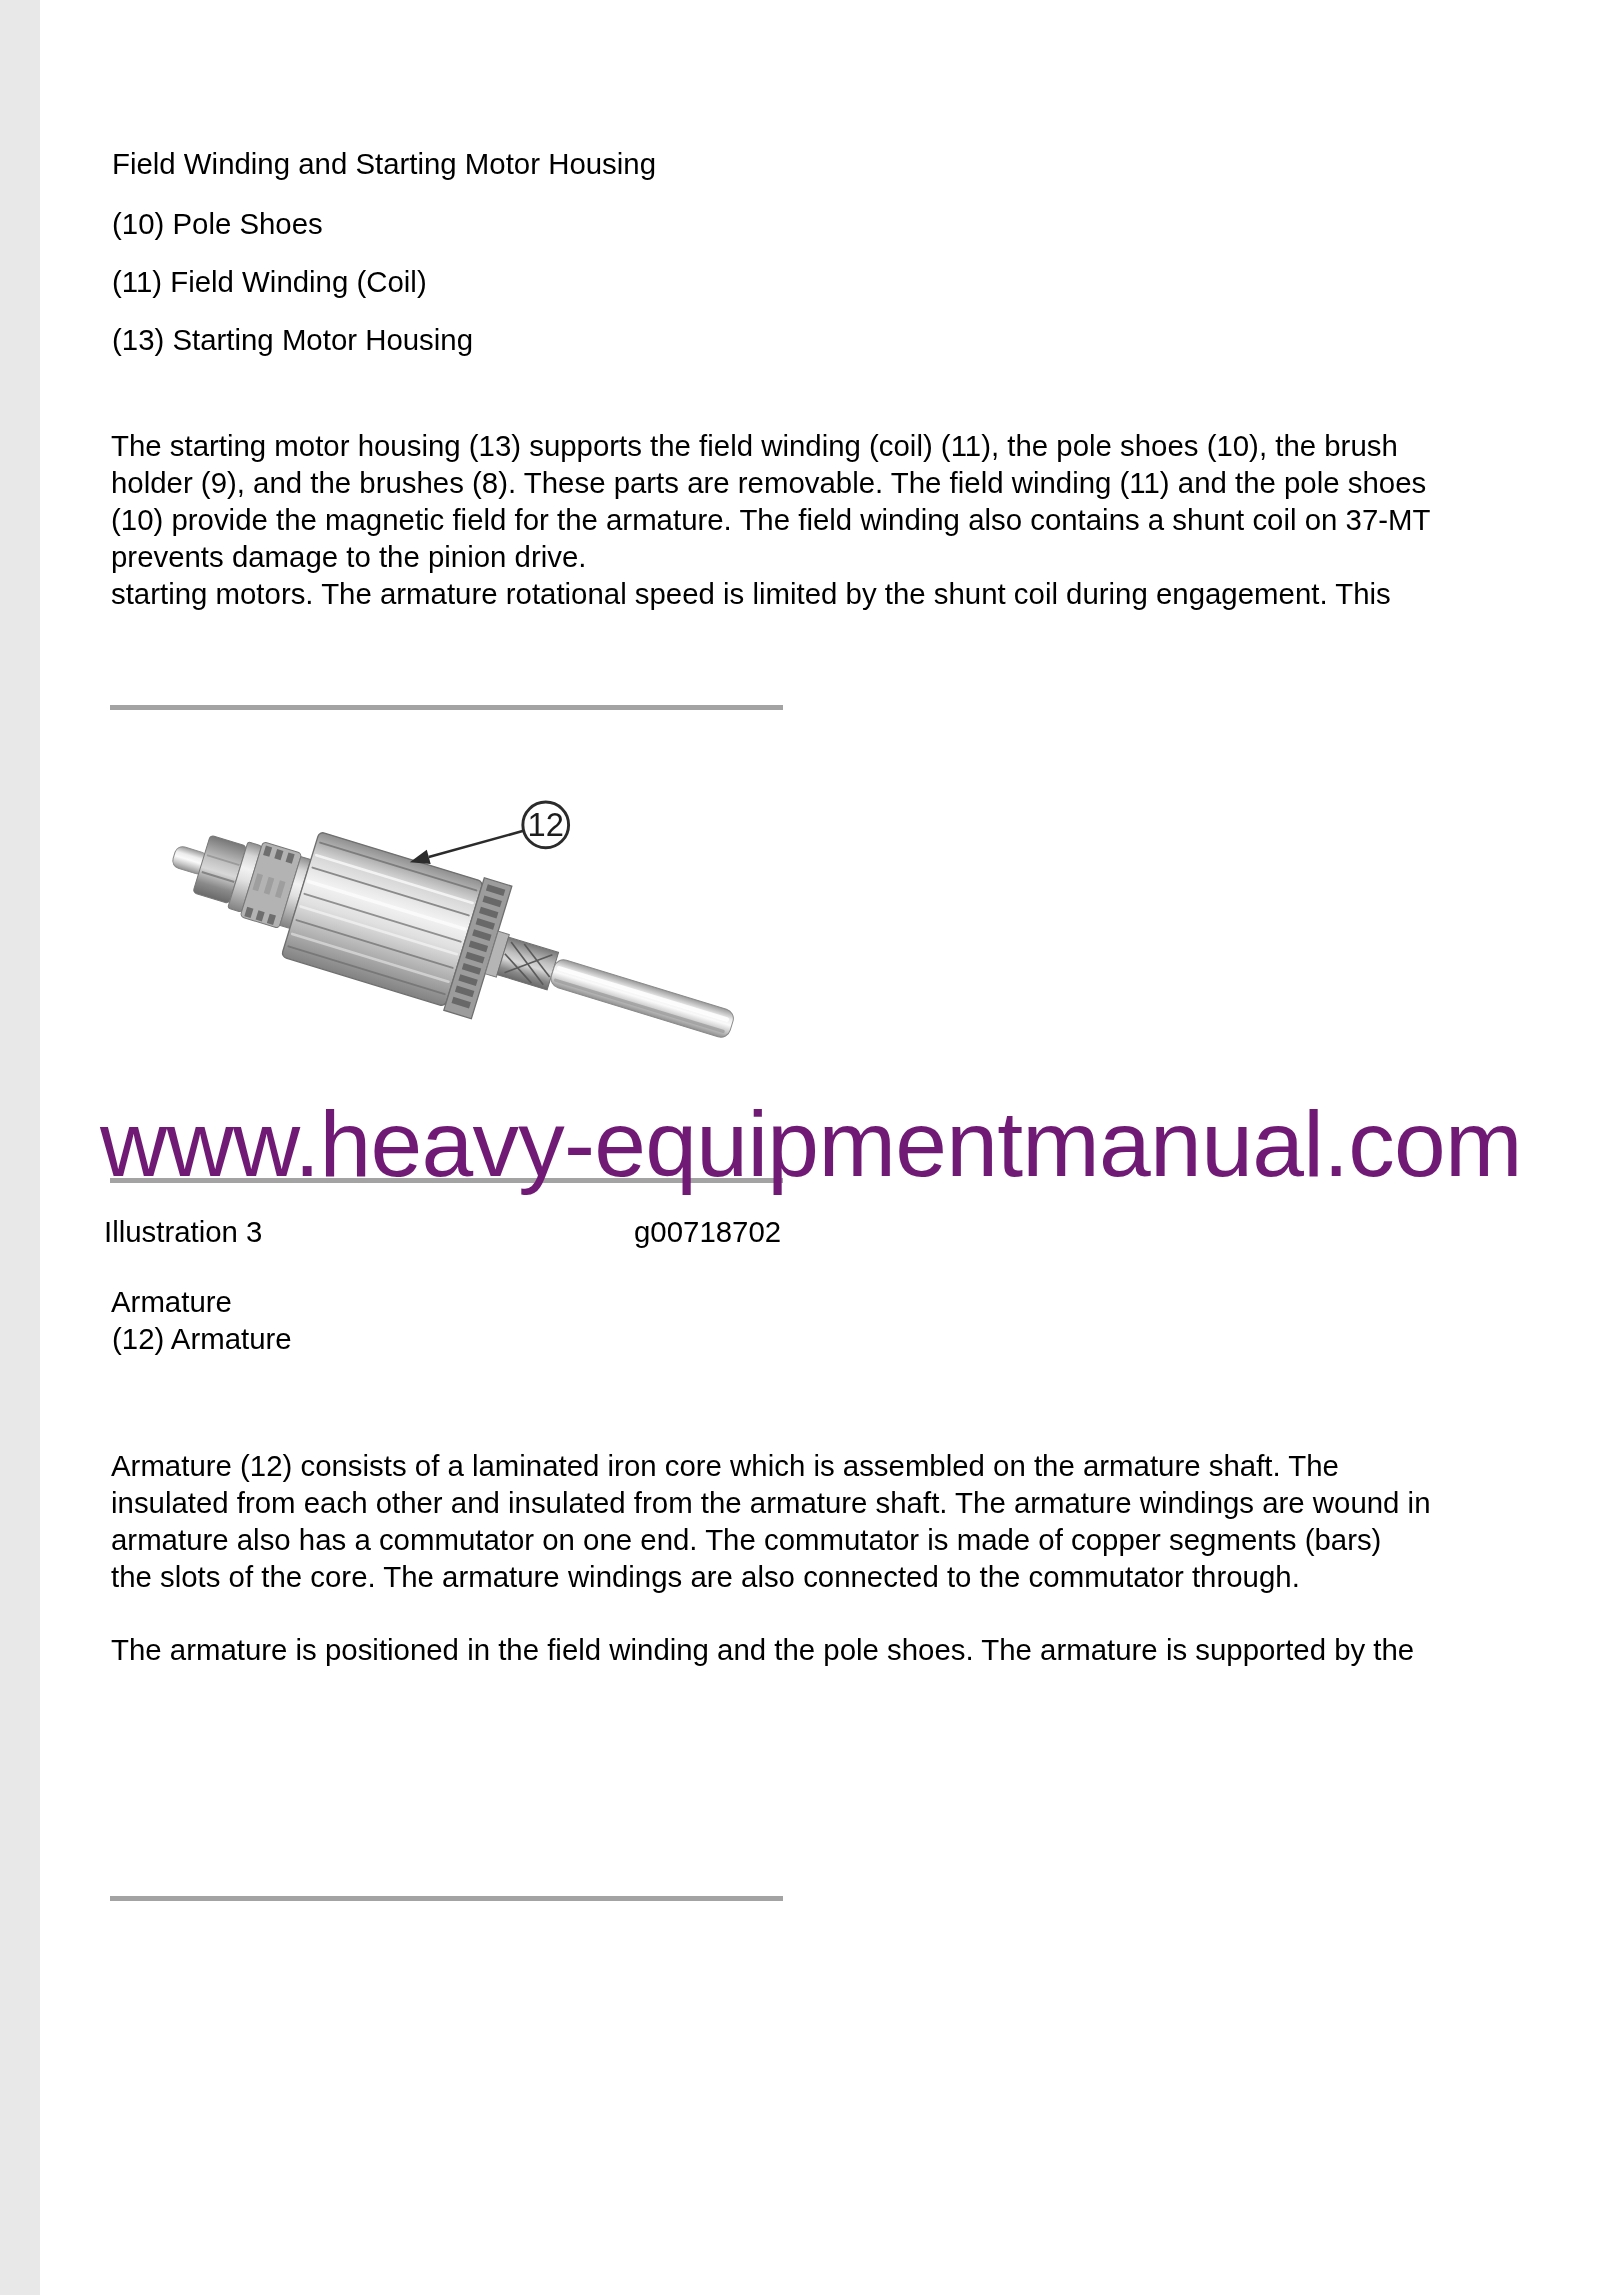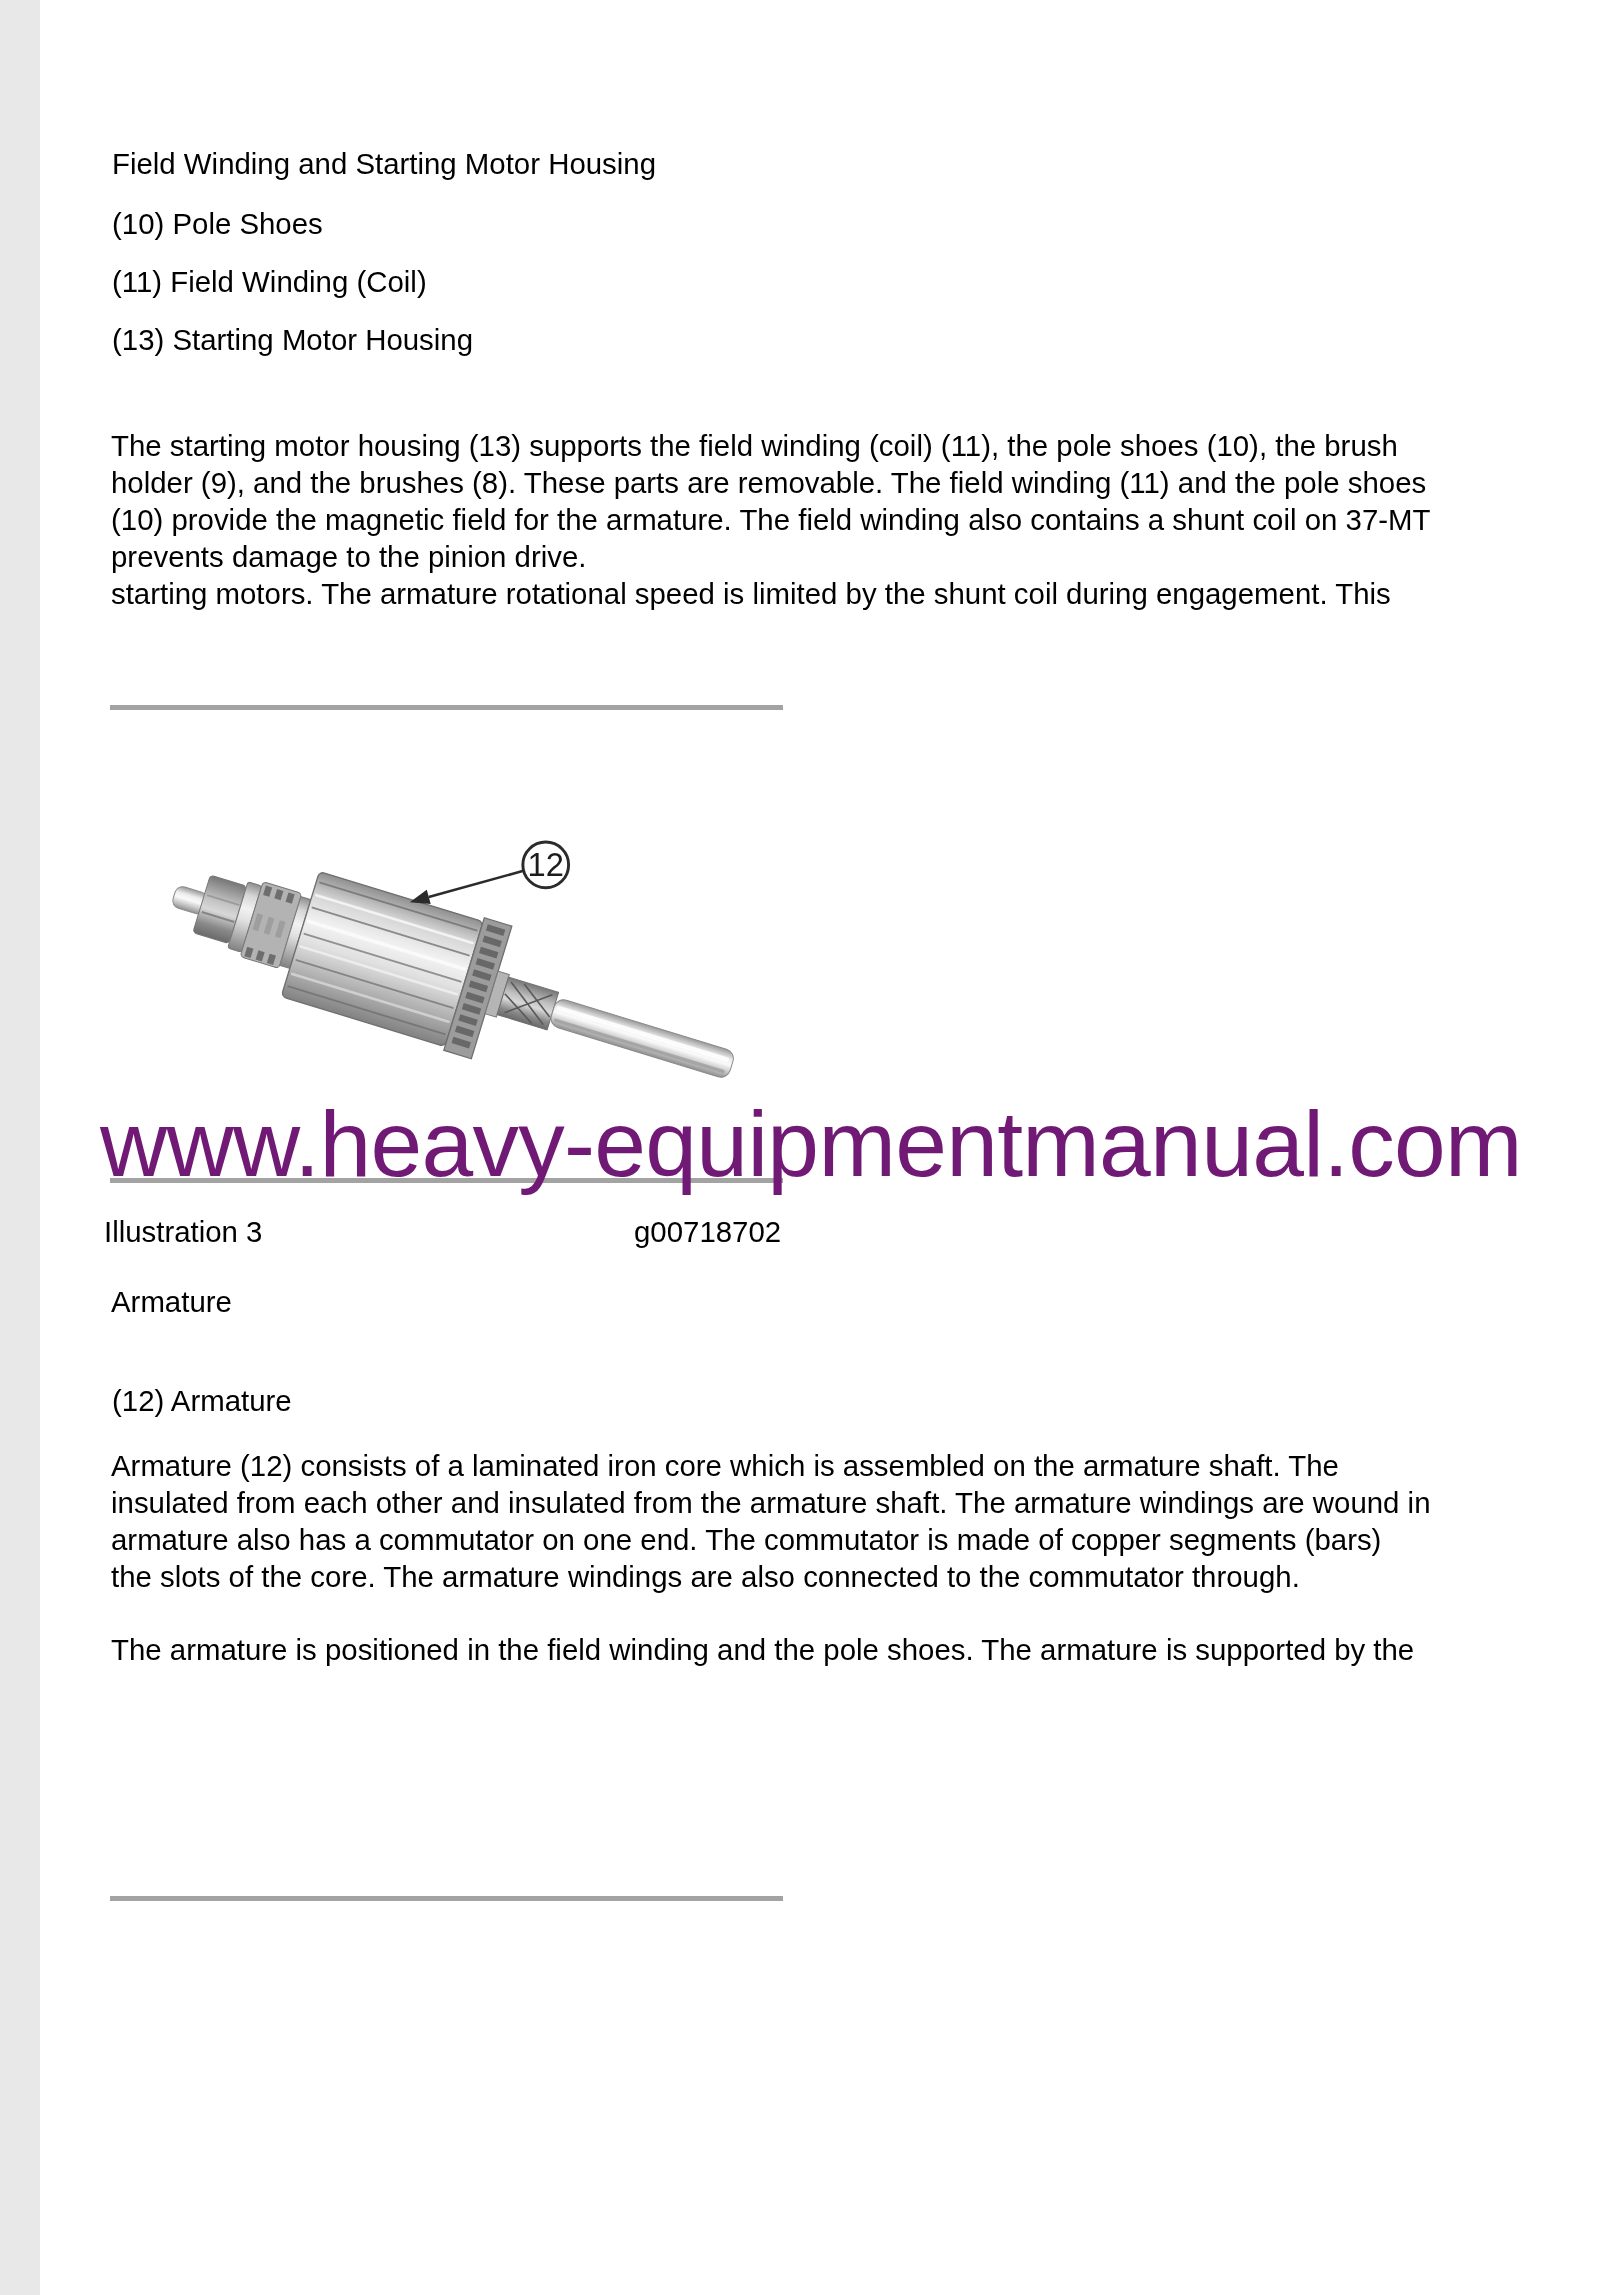--- a/index.html
+++ b/index.html
@@ -16,21 +16,21 @@
     margin-left:40px;
   }
   .abs{position:absolute;}
   .tline{white-space:nowrap;height:37px;}
   .heading{left:72px;white-space:nowrap;}
   .para{left:71px;width:1479px;}
   .rule{
     left:70px;width:673px;height:5.2px;
     background:#a3a3a3;
   }
-  .figure{left:98px;top:776px;width:622px;height:366px;}
+  .figure{left:98px;top:736px;width:622px;height:366px;}
   .watermark{
     left:60px;top:1098px;width:1531px;
     font-size:93px;line-height:93px;
     color:#701a75;
     white-space:nowrap;
     letter-spacing:-0.7px;
     z-index:3;
   }
   .caption-row{left:64px;top:1213px;width:1479px;height:37px;}
   .caption-code{position:absolute;left:530px;top:0;}
@@ -145,21 +145,21 @@
 
   <div class="abs watermark">www.heavy-equipmentmanual.com</div>
 
   <div class="abs caption-row">
     <span>Illustration 3</span>
     <span class="caption-code">g00718702</span>
   </div>
 
   <div class="abs heading" style="top:1283px;left:71px">Armature</div>
 
-  <div class="abs heading" style="top:1382px">(12) Armature</div>
+  <div class="abs heading" style="top:1320px">(12) Armature</div>
 
   <div class="abs para" style="top:1447px">
     <div class="tline">Armature (12) consists of a laminated iron core which is assembled on the armature shaft. The</div>
     <div class="tline">insulated from each other and insulated from the armature shaft. The armature windings are wound in</div>
     <div class="tline">armature also has a commutator on one end. The commutator is made of copper segments (bars)</div>
     <div class="tline">the slots of the core. The armature windings are also connected to the commutator through.</div>
   </div>
 
   <div class="abs para" style="top:1631px">
     <div class="tline">The armature is positioned in the field winding and the pole shoes. The armature is supported by the</div>

